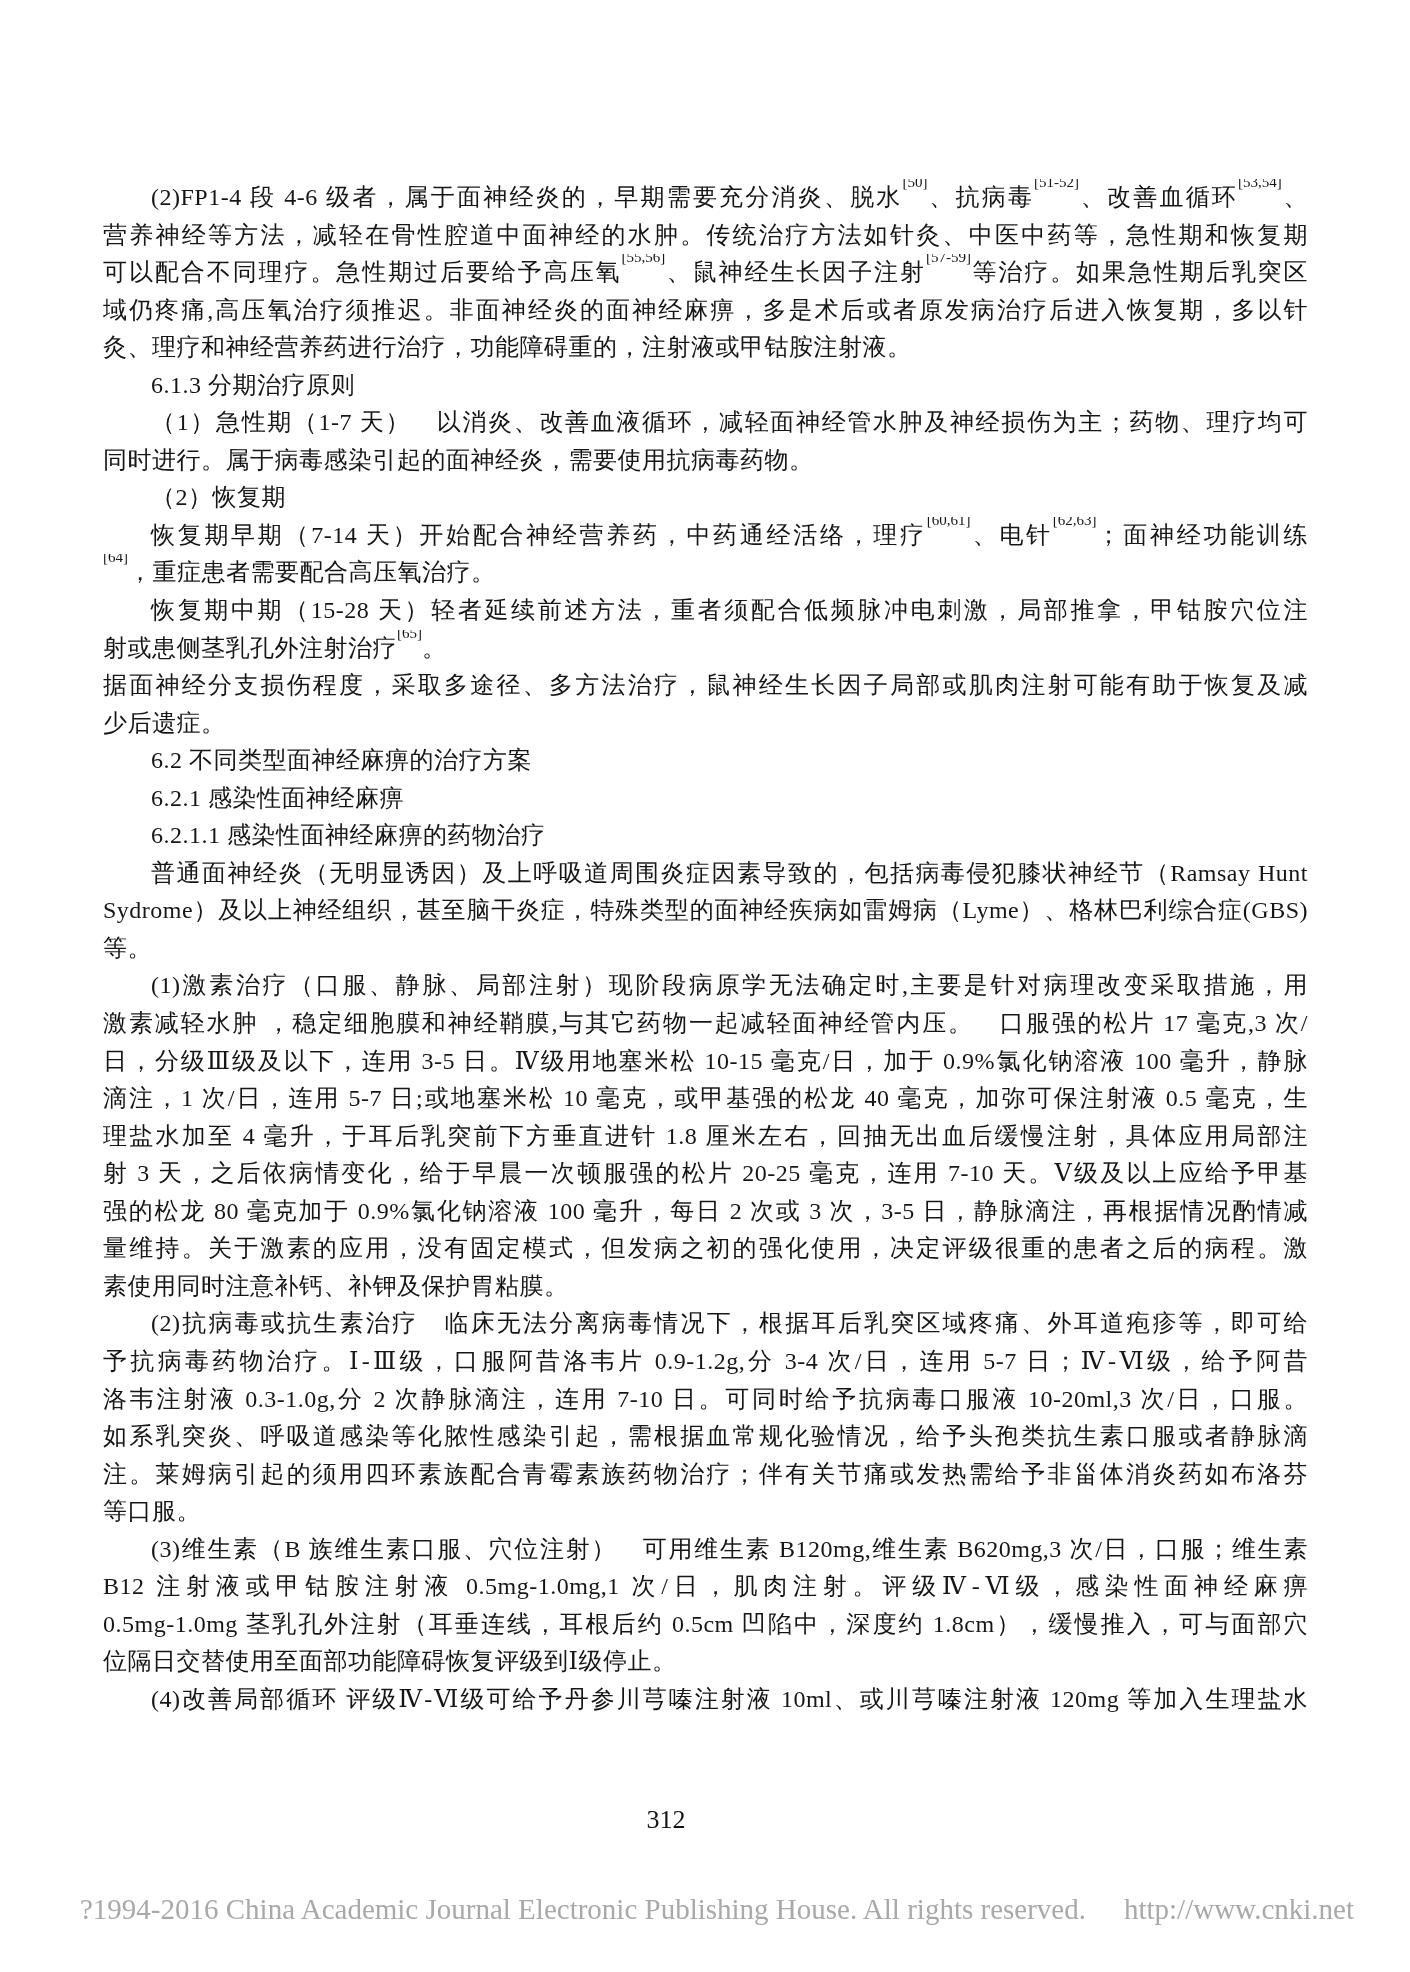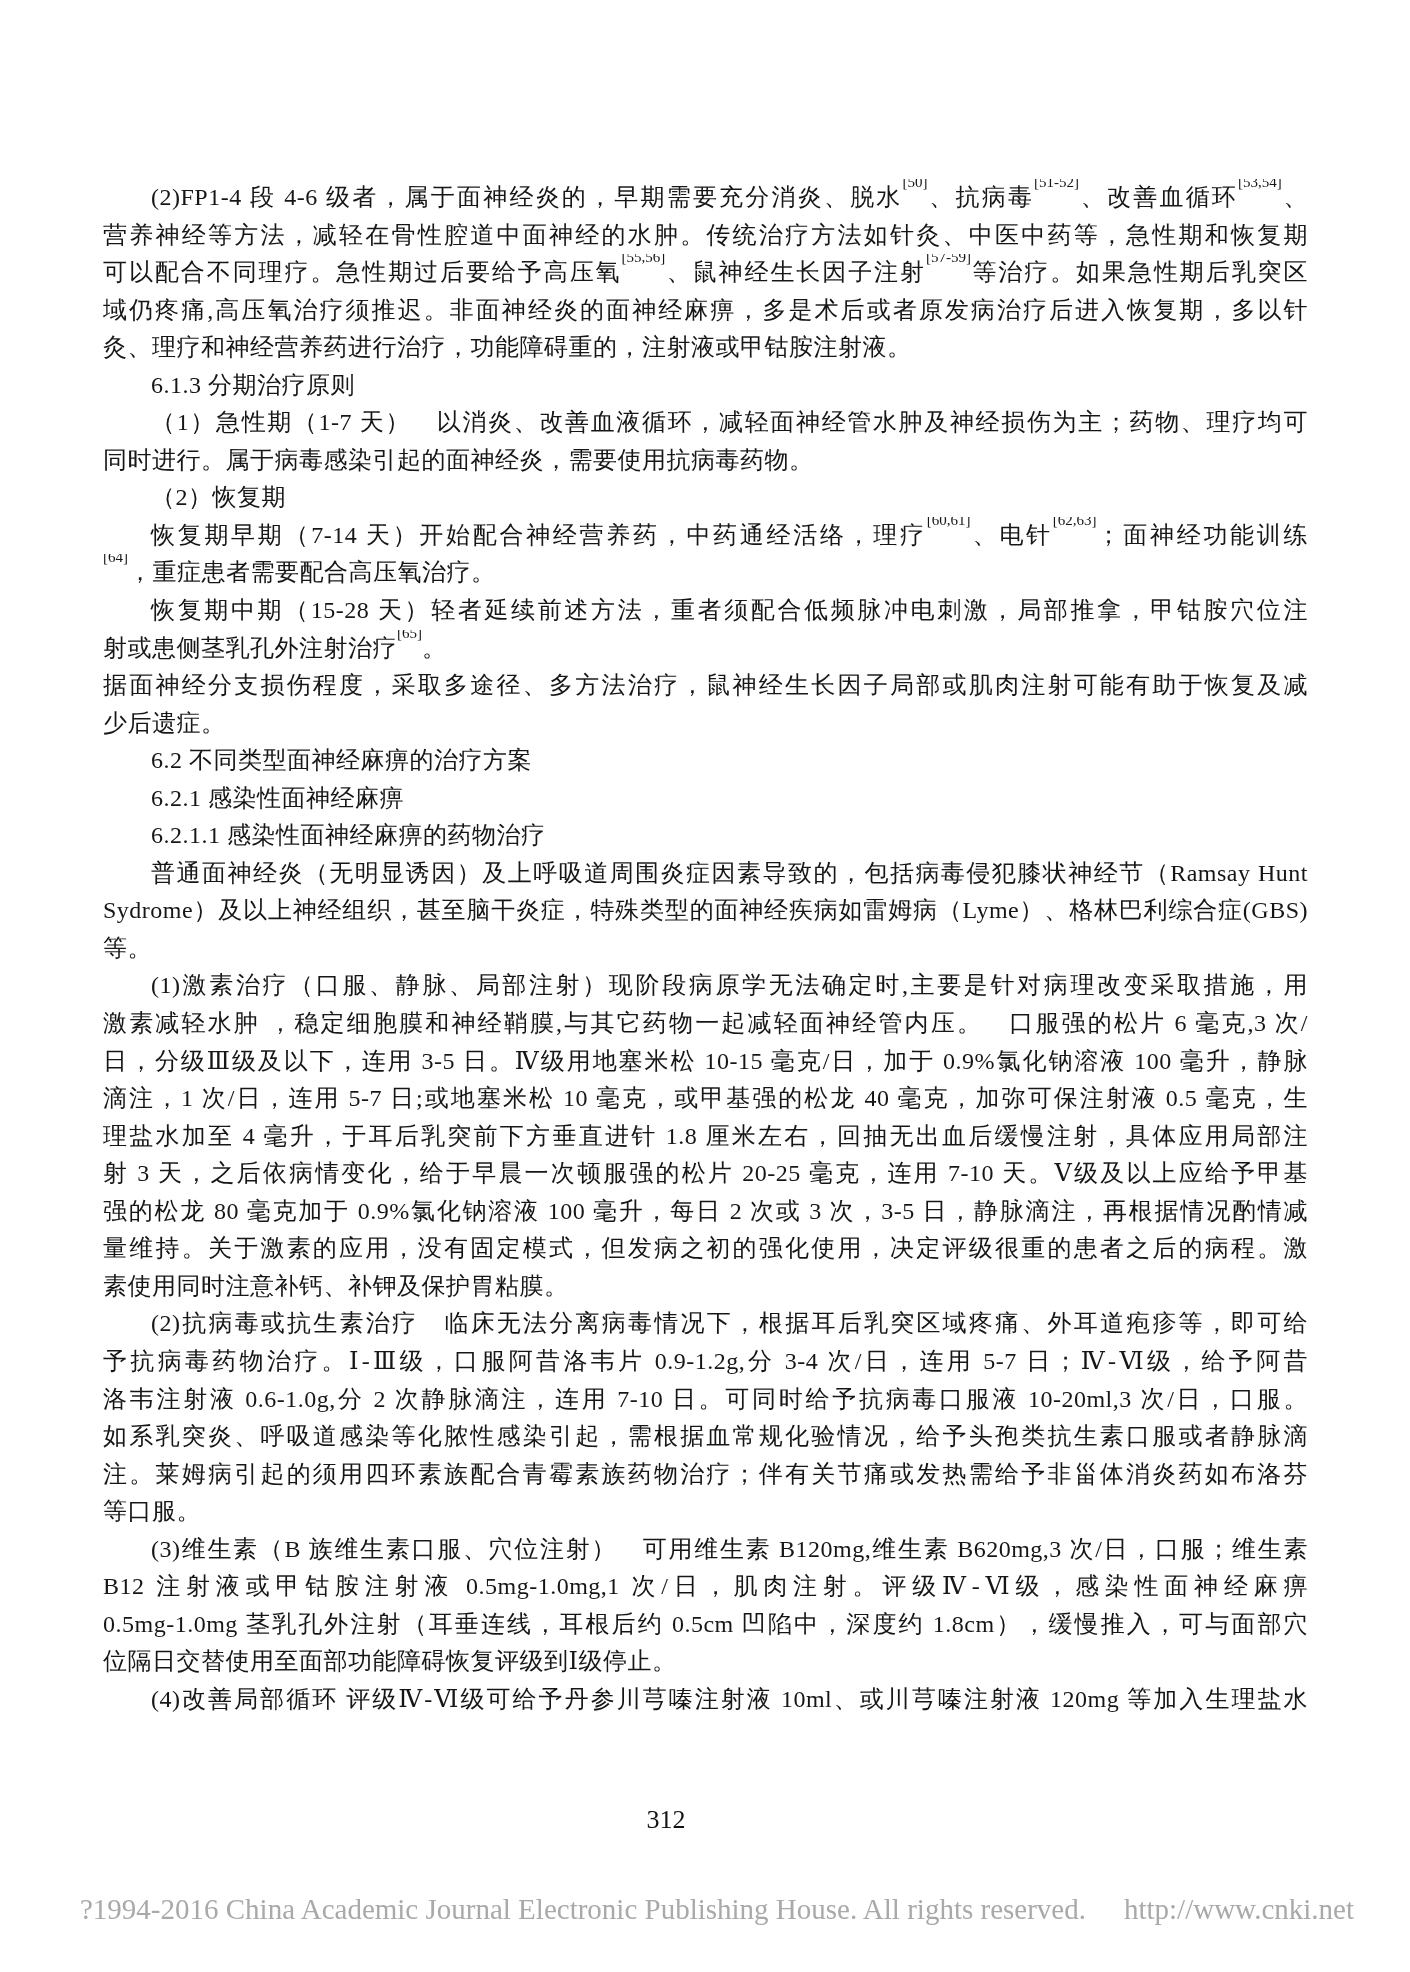--- a/index.html
+++ b/index.html
@@ -74,31 +74,31 @@
       <div class="line no-just">射或患侧茎乳孔外注射治疗<sup class="cite">[65]</sup>。</div>
       <div class="line">据面神经分支损伤程度，采取多途径、多方法治疗，鼠神经生长因子局部或肌肉注射可能有助于恢复及减</div>
       <div class="line no-just">少后遗症。</div>
       <div class="line indent no-just">6.2 不同类型面神经麻痹的治疗方案</div>
       <div class="line indent no-just">6.2.1 感染性面神经麻痹</div>
       <div class="line indent no-just">6.2.1.1 感染性面神经麻痹的药物治疗</div>
       <div class="line indent">普通面神经炎（无明显诱因）及上呼吸道周围炎症因素导致的，包括病毒侵犯膝状神经节（Ramsay Hunt</div>
       <div class="line">Sydrome）及以上神经组织，甚至脑干炎症，特殊类型的面神经疾病如雷姆病（Lyme）、格林巴利综合症(GBS)</div>
       <div class="line no-just">等。</div>
       <div class="line indent">(1)激素治疗（口服、静脉、局部注射）现阶段病原学无法确定时,主要是针对病理改变采取措施，用</div>
-      <div class="line">激素减轻水肿 ，稳定细胞膜和神经鞘膜,与其它药物一起减轻面神经管内压。　口服强的松片 6 毫克,3 次/</div>
+      <div class="line">激素减轻水肿 ，稳定细胞膜和神经鞘膜,与其它药物一起减轻面神经管内压。　口服强的松片 17 毫克,3 次/</div>
       <div class="line">日，分级Ⅲ级及以下，连用 3-5 日。Ⅳ级用地塞米松 10-15 毫克/日，加于 0.9%氯化钠溶液 100 毫升，静脉</div>
       <div class="line">滴注，1 次/日，连用 5-7 日;或地塞米松 10 毫克，或甲基强的松龙 40 毫克，加弥可保注射液 0.5 毫克，生</div>
       <div class="line">理盐水加至 4 毫升，于耳后乳突前下方垂直进针 1.8 厘米左右，回抽无出血后缓慢注射，具体应用局部注</div>
       <div class="line">射 3 天，之后依病情变化，给于早晨一次顿服强的松片 20-25 毫克，连用 7-10 天。Ⅴ级及以上应给予甲基</div>
       <div class="line">强的松龙 80 毫克加于 0.9%氯化钠溶液 100 毫升，每日 2 次或 3 次，3-5 日，静脉滴注，再根据情况酌情减</div>
       <div class="line">量维持。关于激素的应用，没有固定模式，但发病之初的强化使用，决定评级很重的患者之后的病程。激</div>
       <div class="line no-just">素使用同时注意补钙、补钾及保护胃粘膜。</div>
       <div class="line indent">(2)抗病毒或抗生素治疗　临床无法分离病毒情况下，根据耳后乳突区域疼痛、外耳道疱疹等，即可给</div>
       <div class="line">予抗病毒药物治疗。Ⅰ-Ⅲ级，口服阿昔洛韦片 0.9-1.2g,分 3-4 次/日，连用 5-7 日；Ⅳ-Ⅵ级，给予阿昔</div>
-      <div class="line">洛韦注射液 0.6-1.0g,分 2 次静脉滴注，连用 7-10 日。可同时给予抗病毒口服液 10-20ml,3 次/日，口服。</div>
+      <div class="line">洛韦注射液 0.3-1.0g,分 2 次静脉滴注，连用 7-10 日。可同时给予抗病毒口服液 10-20ml,3 次/日，口服。</div>
       <div class="line">如系乳突炎、呼吸道感染等化脓性感染引起，需根据血常规化验情况，给予头孢类抗生素口服或者静脉滴</div>
       <div class="line">注。莱姆病引起的须用四环素族配合青霉素族药物治疗；伴有关节痛或发热需给予非甾体消炎药如布洛芬</div>
       <div class="line no-just">等口服。</div>
       <div class="line indent">(3)维生素（B 族维生素口服、穴位注射）　可用维生素 B120mg,维生素 B620mg,3 次/日，口服；维生素</div>
       <div class="line">B12 注射液或甲钴胺注射液 0.5mg-1.0mg,1 次/日，肌肉注射。评级Ⅳ-Ⅵ级，感染性面神经麻痹</div>
       <div class="line">0.5mg-1.0mg 茎乳孔外注射（耳垂连线，耳根后约 0.5cm 凹陷中，深度约 1.8cm），缓慢推入，可与面部穴</div>
       <div class="line no-just">位隔日交替使用至面部功能障碍恢复评级到Ⅰ级停止。</div>
       <div class="line indent">(4)改善局部循环 评级Ⅳ-Ⅵ级可给予丹参川芎嗪注射液 10ml、或川芎嗪注射液 120mg 等加入生理盐水</div>
     </div>
   <div class="page-number">312</div>

